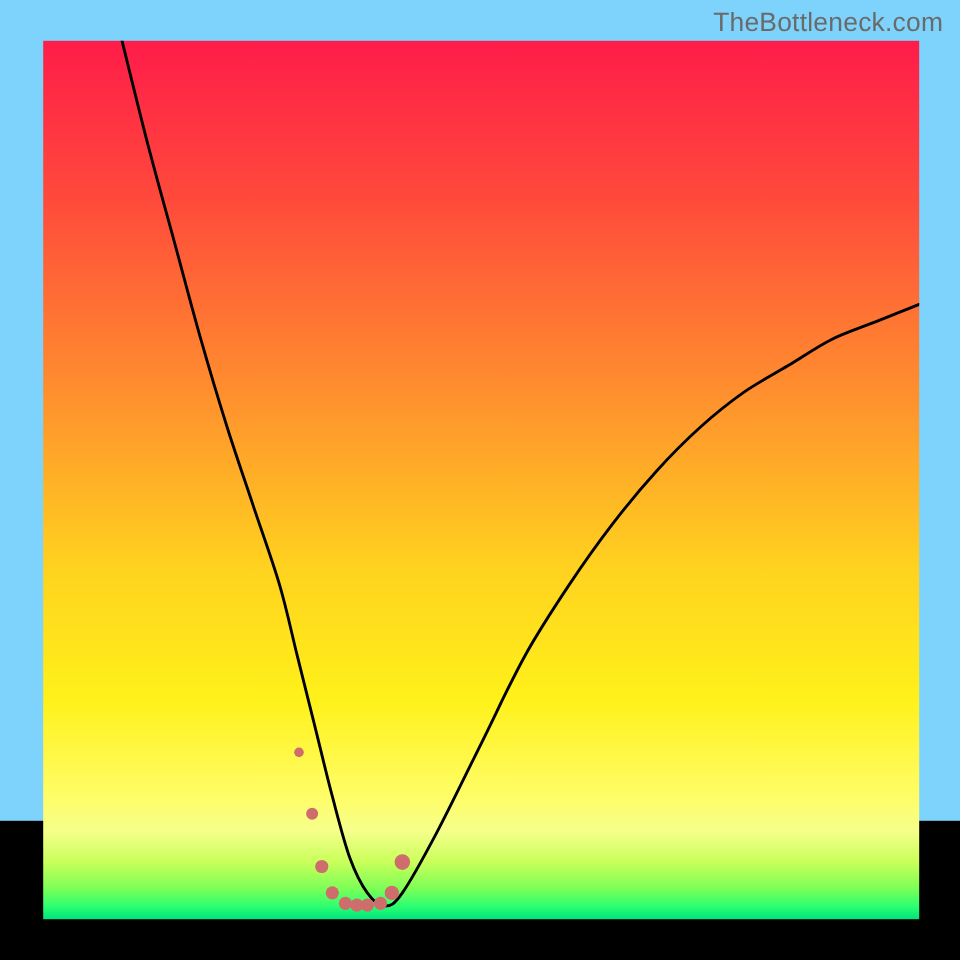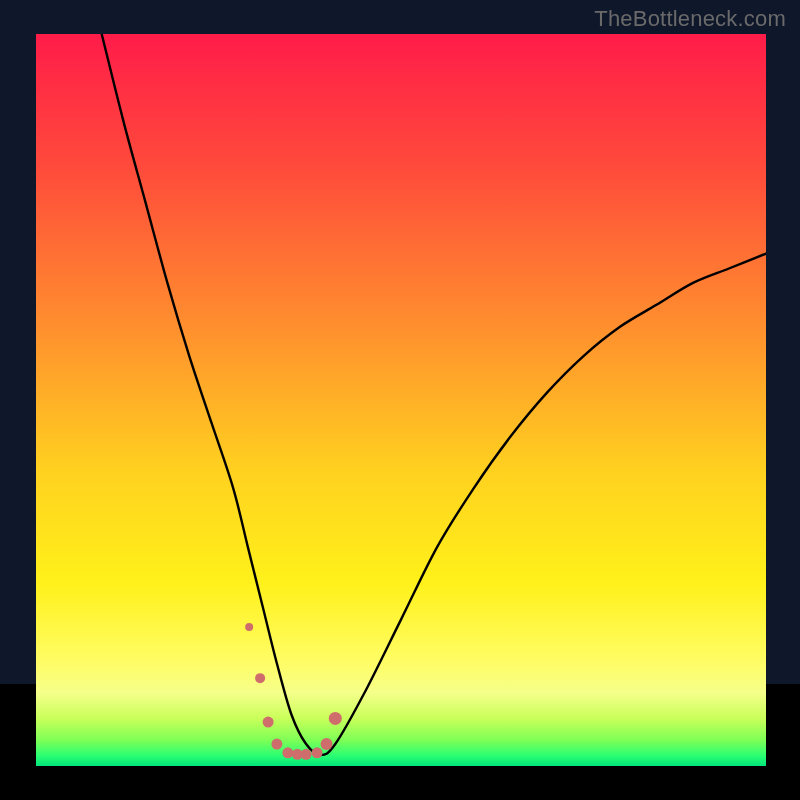--- a/index.html
+++ b/index.html
@@ -10,21 +10,21 @@
     background: #000;
     overflow: hidden;
     font-family: Arial, Helvetica, sans-serif;
   }
   .frame {
     position: absolute;
     left: 0;
     top: 0;
     width: 800px;
     height: 684px;
-    background: #0f172a;
+    background: #7dd3fc;
   }
   .watermark {
     position: absolute;
     top: 6px;
     right: 14px;
     color: #6a6a6a;
     font-size: 22px;
     font-weight: 500;
     letter-spacing: 0.2px;
     user-select: none;

